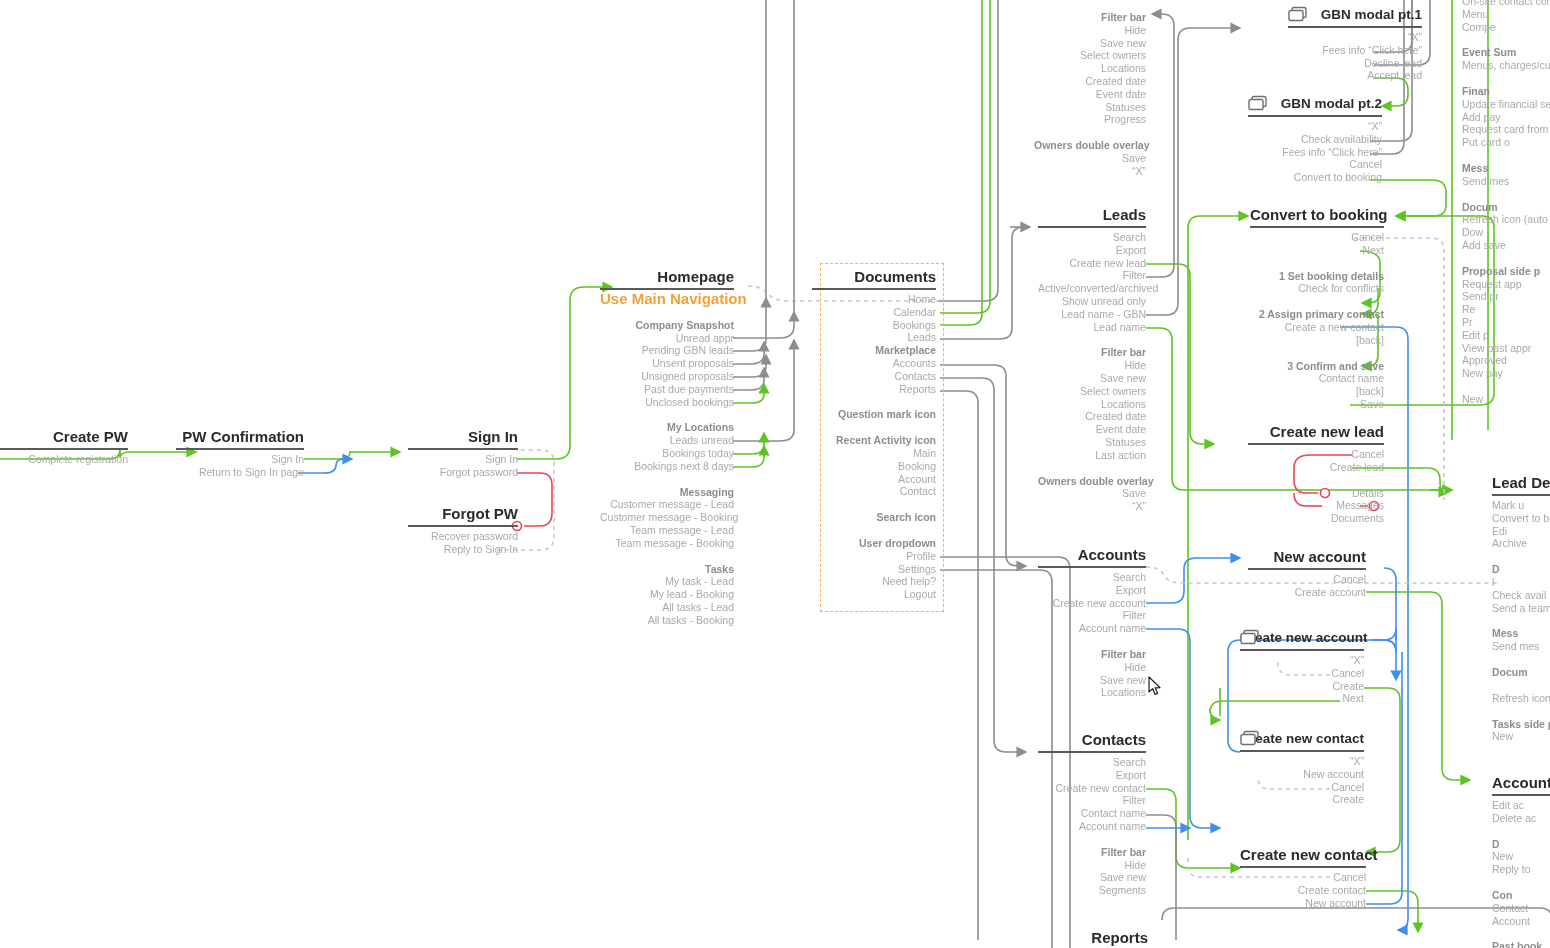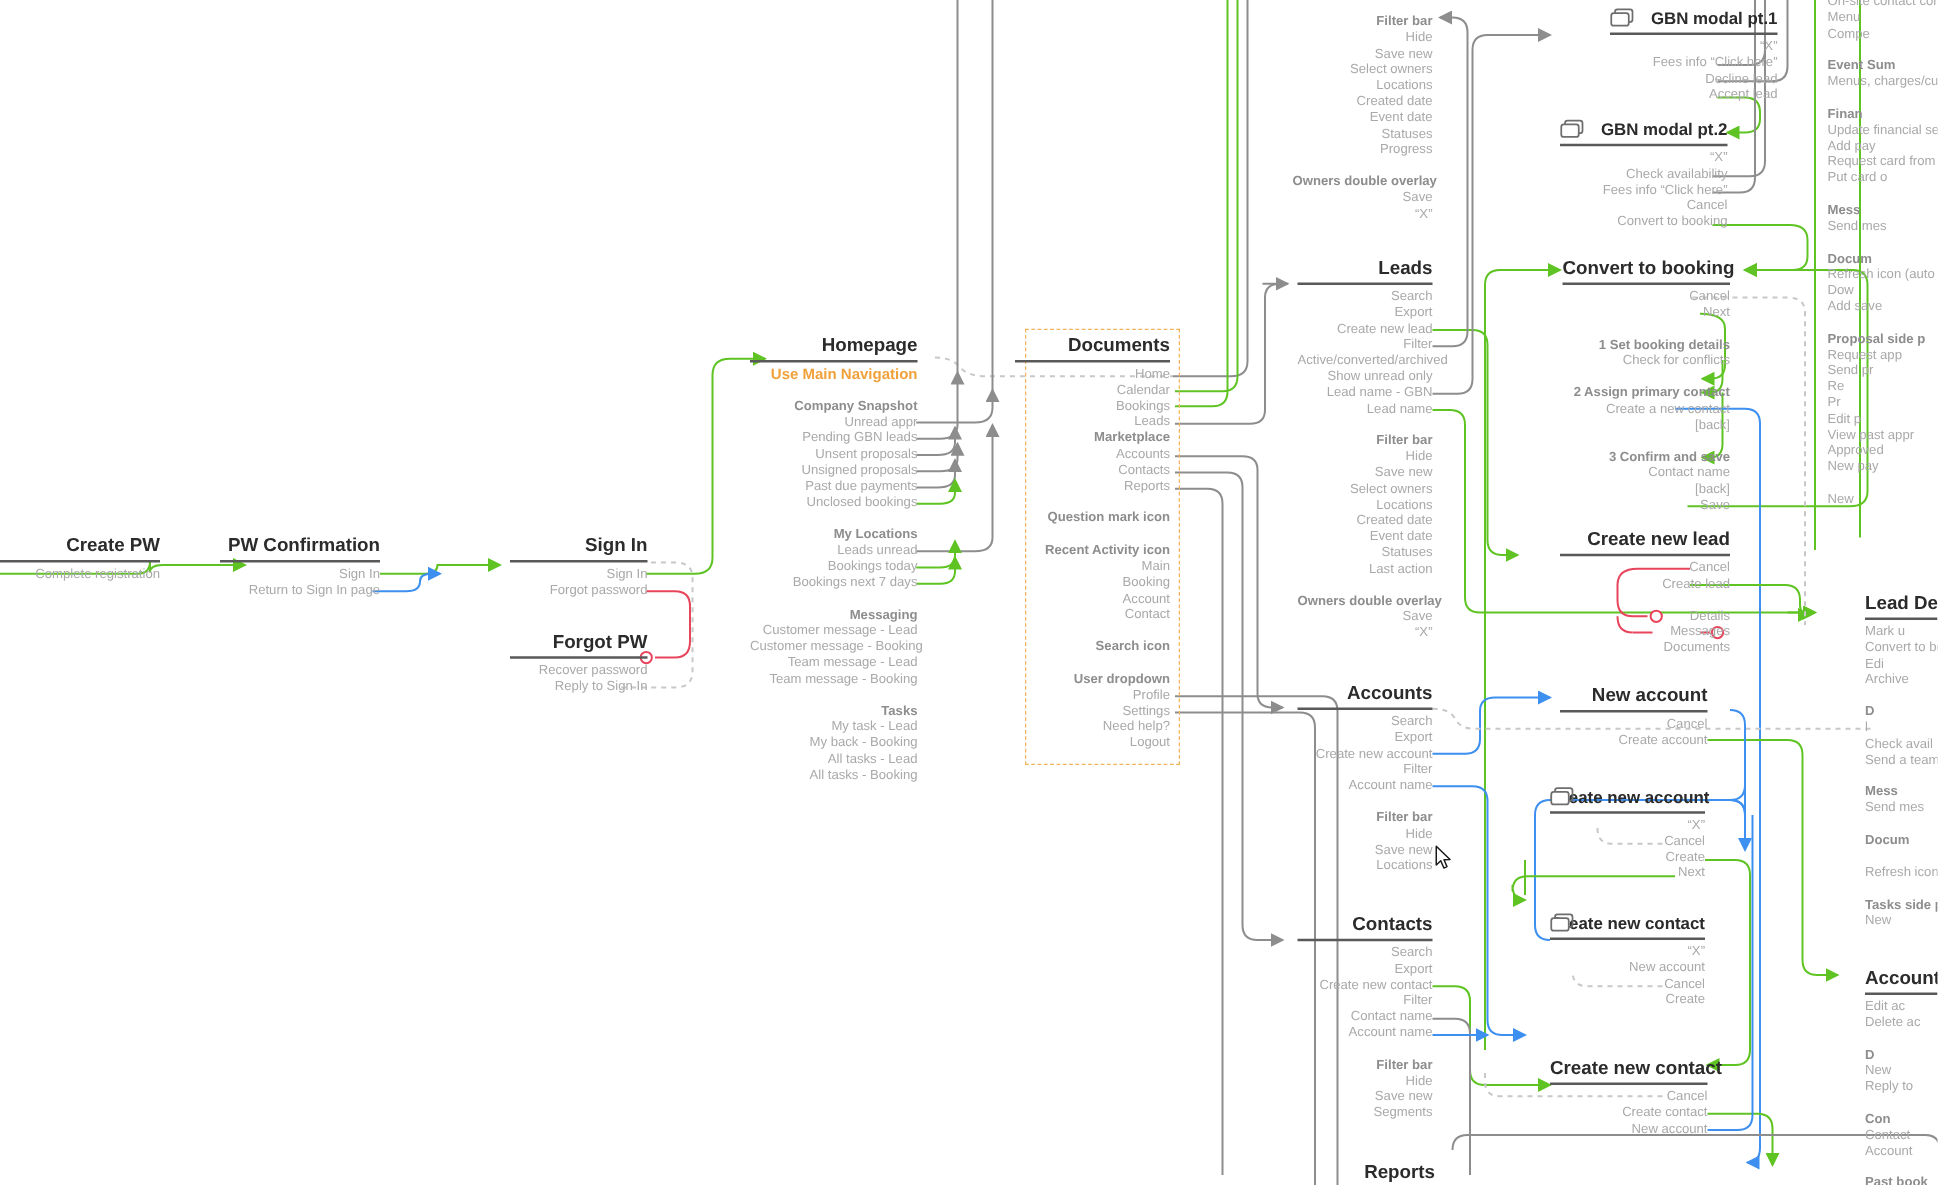--- a/index.html
+++ b/index.html
@@ -15,21 +15,21 @@
   .screen .title{
       font-size:15px;font-weight:bold;color:#2b2b2b;
       text-align:right;line-height:18px;white-space:nowrap;
       padding-bottom:2px;
   }
   .screen .rule{height:2px;background:#595959;width:100%;}
   .screen .rows{padding-top:3px;}
   .row{font-size:10.5px;line-height:12.8px;color:#a9a9a9;text-align:right;white-space:nowrap;}
   .row.grp{font-weight:bold;color:#8d8d8d;}
   .row.sp{height:13px;}
-  .row.accent{color:#f0a13a;font-weight:bold;font-size:12px;}
+  .row.accent{color:#f0a13a;font-weight:bold;font-size:15px;}
 
   .screen.small .title{font-size:13.5px;}
 
   
   .modal-ico{position:absolute;left:-1px;top:-1px;width:26px;height:20px;}
 
   
   .navgroup{position:absolute;border:1.6px dashed #f2b35c;}
 
   
@@ -221,31 +221,31 @@
         <div class="row">Unread appr</div>
         <div class="row">Pending GBN leads</div>
         <div class="row">Unsent proposals</div>
         <div class="row">Unsigned proposals</div>
         <div class="row">Past due payments</div>
         <div class="row">Unclosed bookings</div>
         <div class="row sp">&nbsp;</div>
         <div class="row grp">My Locations</div>
         <div class="row">Leads unread</div>
         <div class="row">Bookings today</div>
-        <div class="row">Bookings next 7 days</div>
+        <div class="row">Bookings next 8 days</div>
         <div class="row sp">&nbsp;</div>
         <div class="row grp">Messaging</div>
         <div class="row">Customer message - Lead</div>
         <div class="row">Customer message - Booking</div>
         <div class="row">Team message - Lead</div>
         <div class="row">Team message - Booking</div>
         <div class="row sp">&nbsp;</div>
         <div class="row grp">Tasks</div>
         <div class="row">My task - Lead</div>
-        <div class="row">My back - Booking</div>
+        <div class="row">My lead - Booking</div>
         <div class="row">All tasks - Lead</div>
         <div class="row">All tasks - Booking</div>
       </div>
   </div>
 
   <div class="navgroup" style="left:820px;top:263px;width:122px;height:347px;"></div>
 
   <div class="screen" style="left:812px;top:268px;width:124px;">
     <div class="title">Documents</div>
     <div class="rule"></div>

